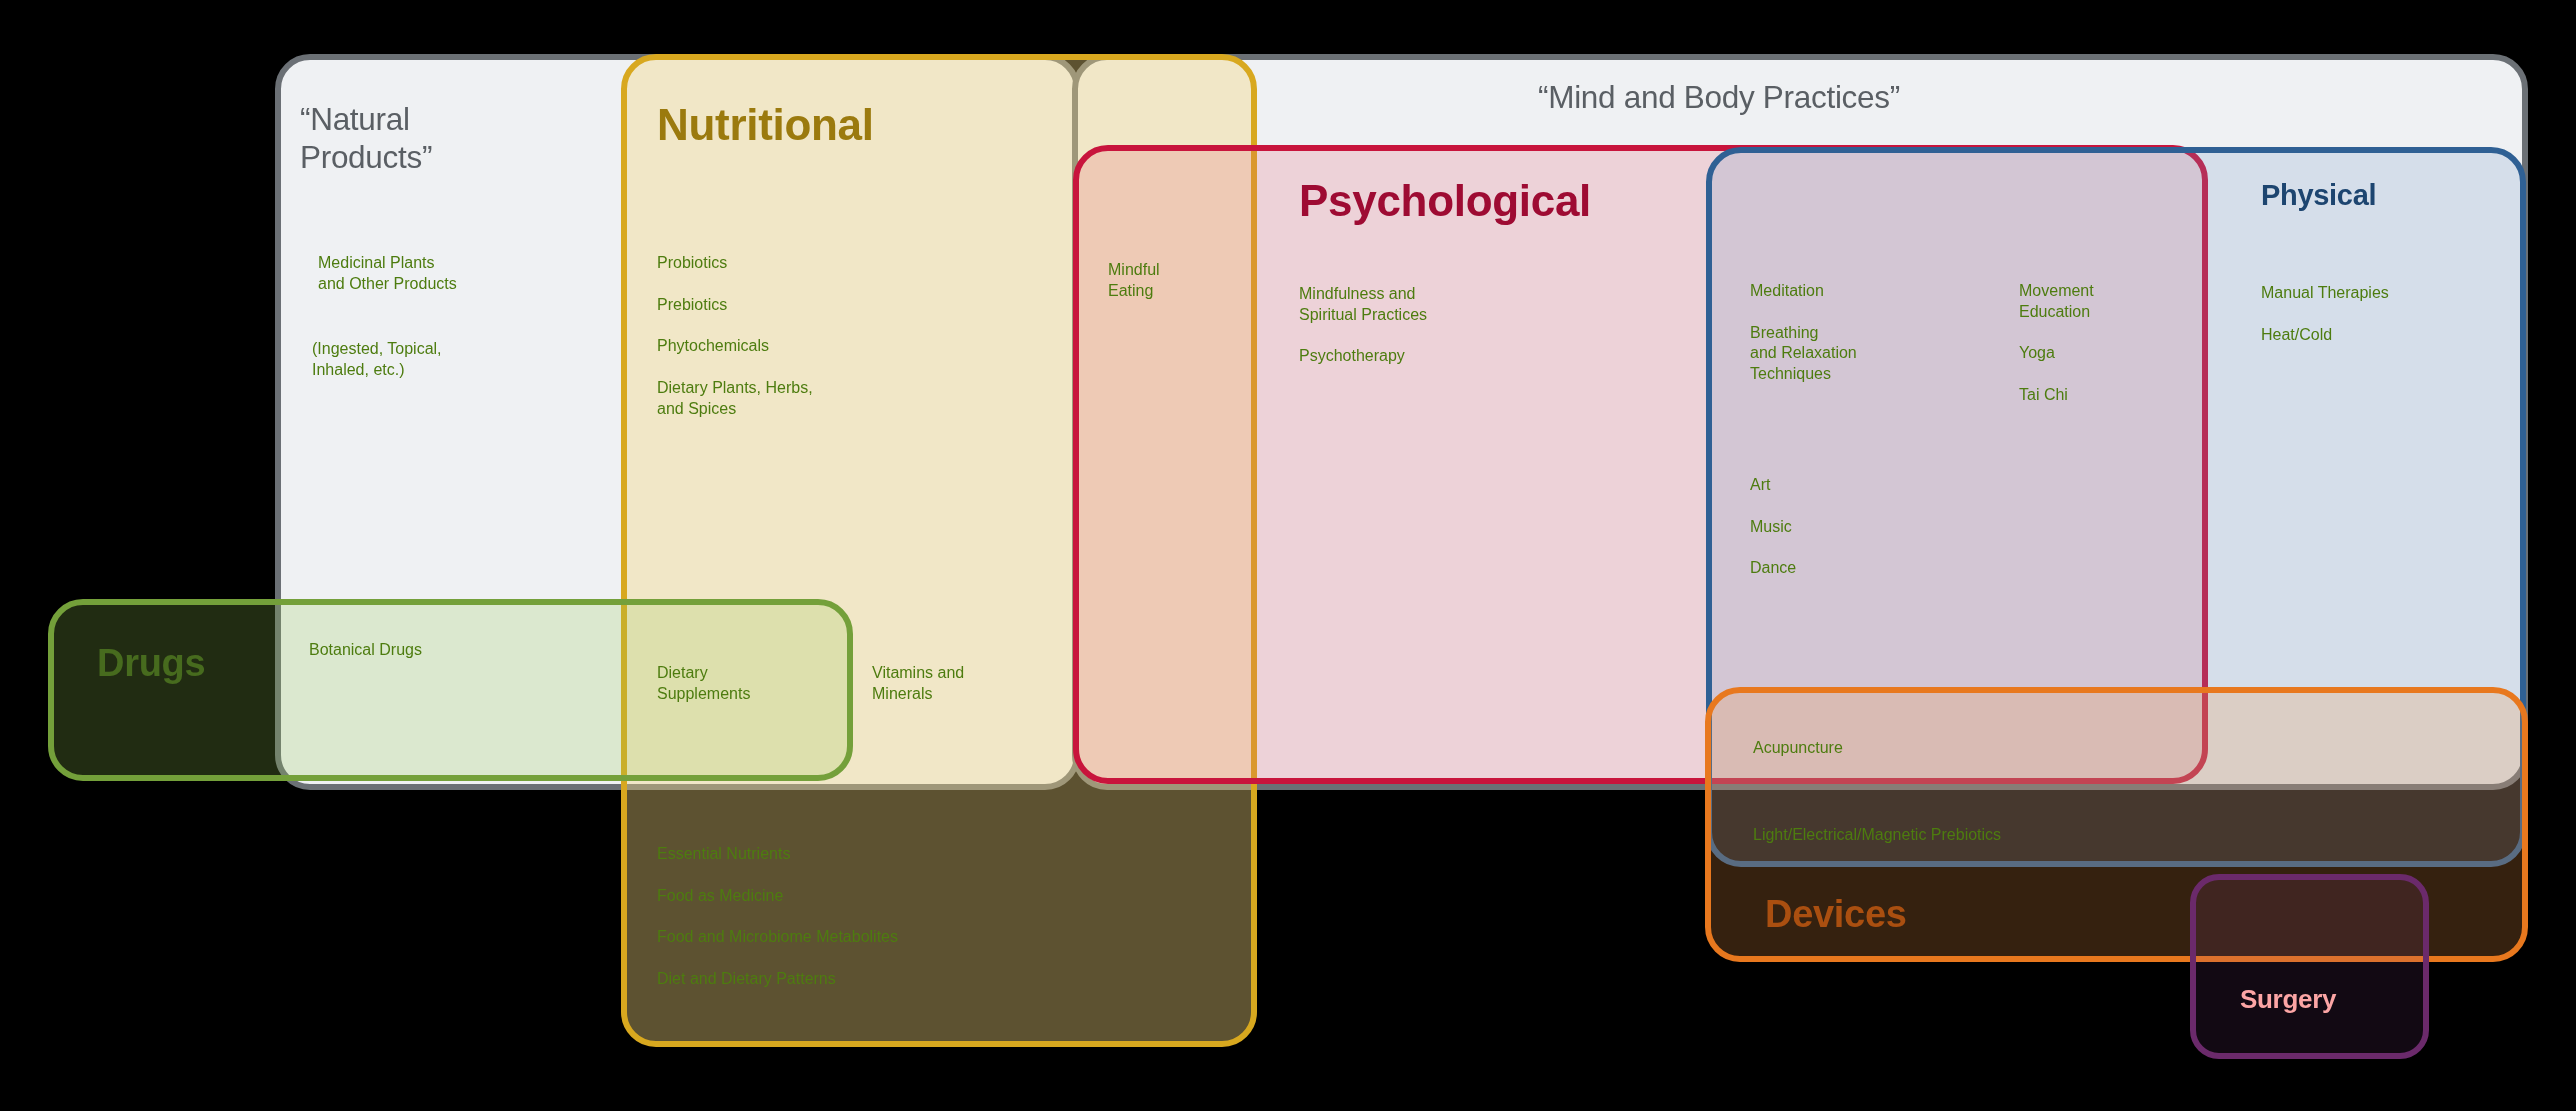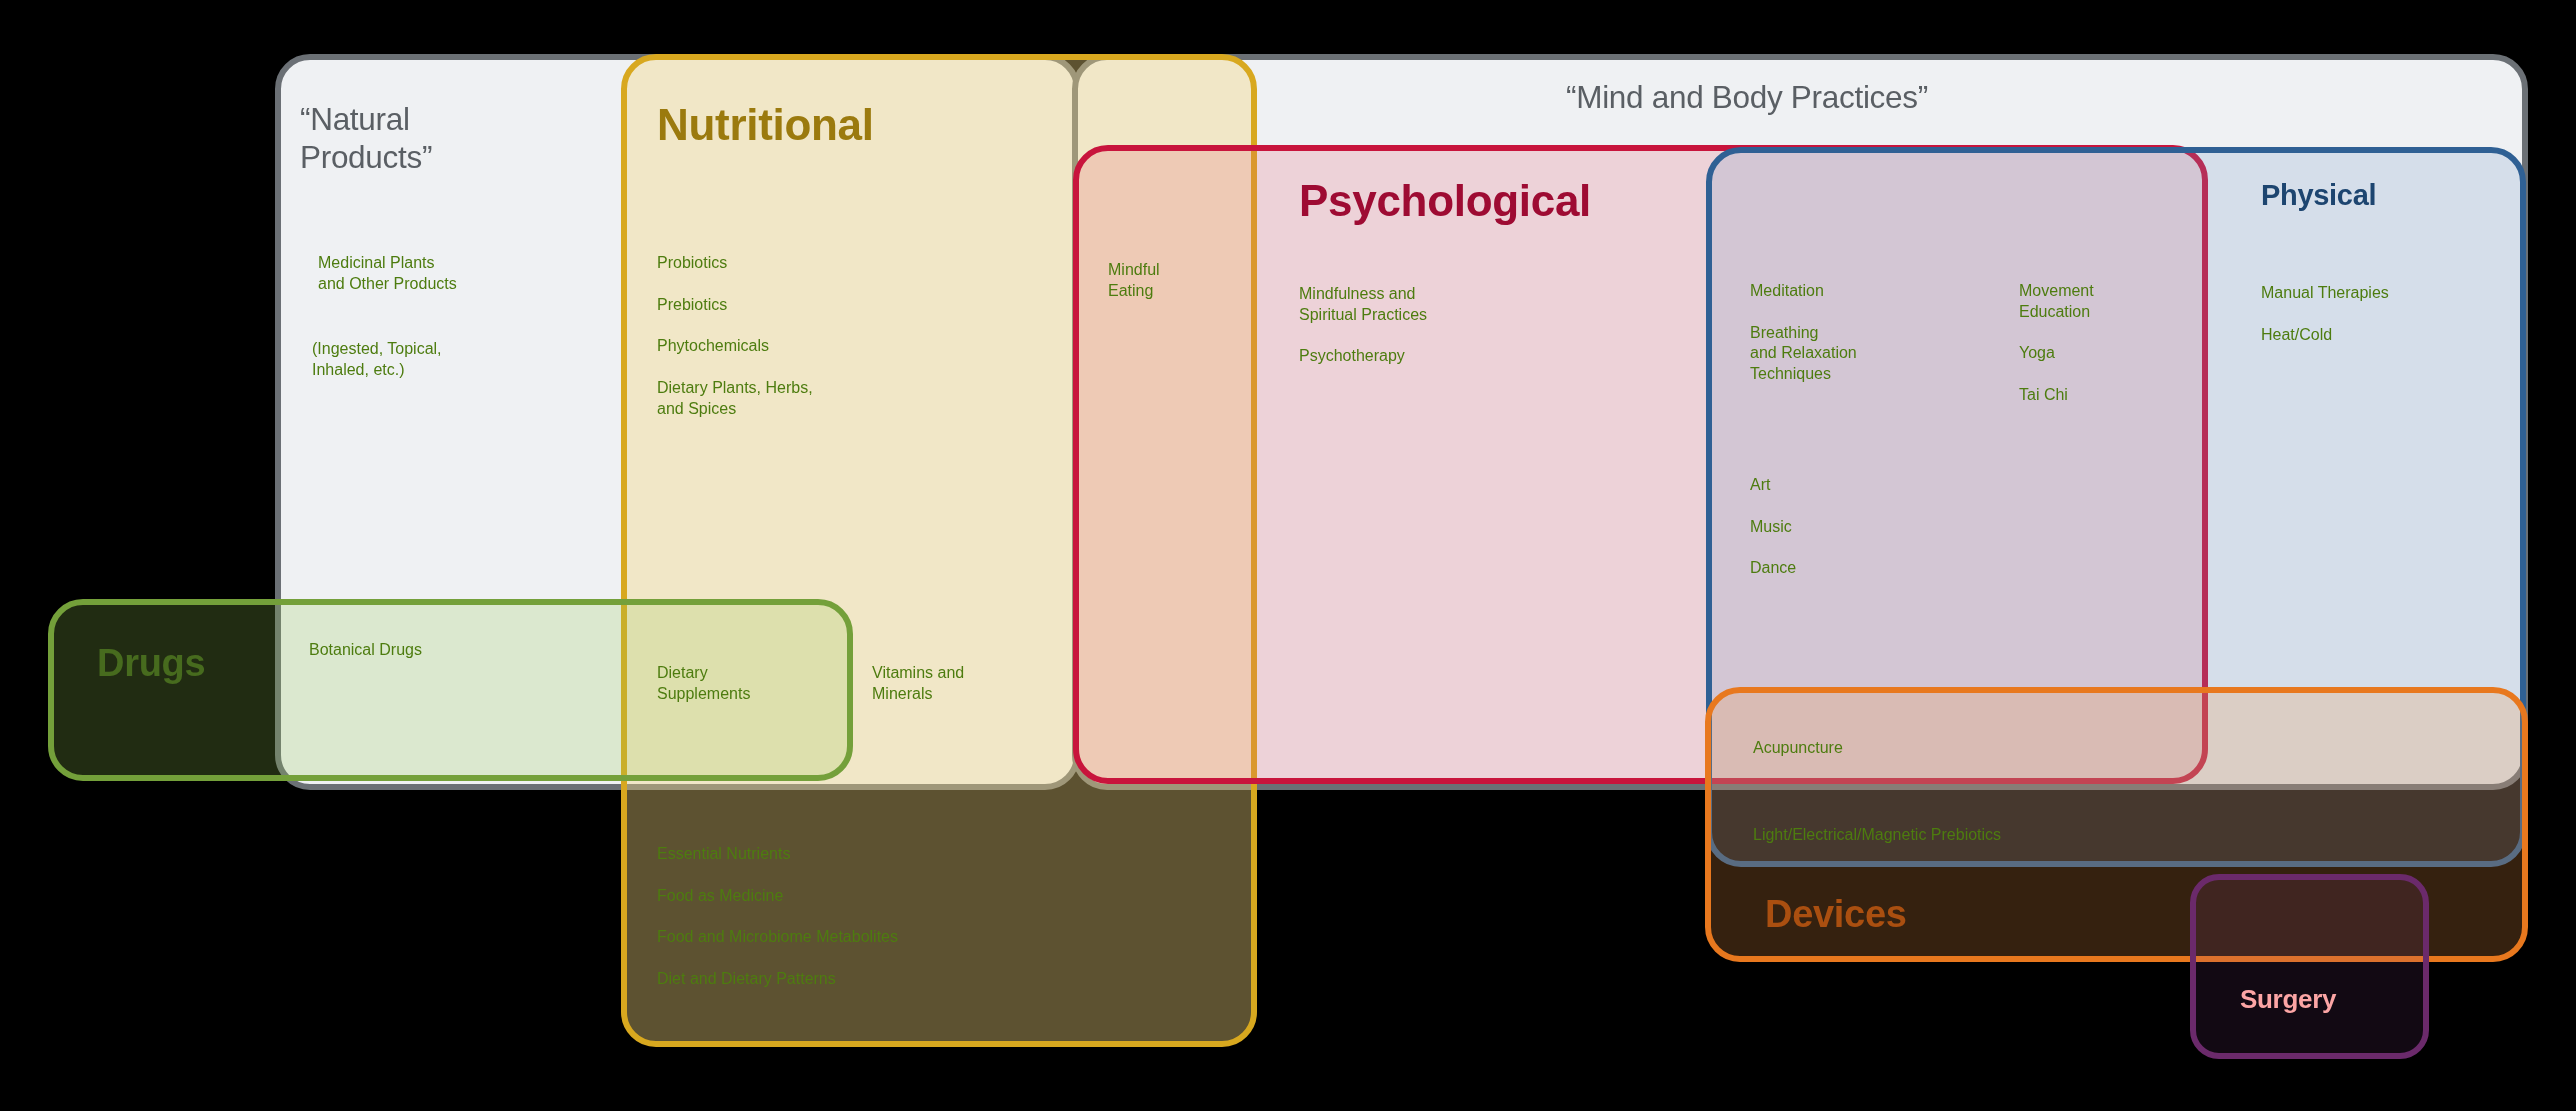--- a/index.html
+++ b/index.html
@@ -35,21 +35,21 @@
                 border-width:6.7px; border-color:#6b2a6b; border-radius:29px;
                 background:rgba(140,70,150,0.13);}
 
   
   .hdr{position:absolute;font-weight:bold;letter-spacing:-0.3px;white-space:nowrap;}
   .hdr.grey {color:#5a5f64;font-weight:normal;}
   .lbl{position:absolute;color:#4d7c0f;font-size:16px;line-height:1.30;
        white-space:pre-line;margin-top:12px;}
 
   .t-natural  {left:300px;  top:100px;  font-size:31.5px;line-height:1.22;}
-  .t-mindbody {left:1538px; top:79px;  font-size:31.5px;margin-left:28px;}
+  .t-mindbody {left:1538px; top:79px;  font-size:31.5px;}
   .t-nutrition{left:657px; top:100px;  font-size:44px;color:#9b7a0e;}
   .t-psych    {left:1299px; top:176px;  font-size:44px;color:#9e0b33;}
   .t-physical {left:2261px; top:179px;  font-size:29px;color:#1d4570;}
   .t-devices  {left:1765px; top:893px; font-size:38px;color:#aa4f10;}
   .t-drugs    {left:97px;  top:642px; font-size:38px;color:#476b1e;}
   .t-surgery  {left:2240px; top:984px; font-size:26px;color:#fca5a5;}
 
   .l-natural-1{left:318px;  top:241px;}
   .l-natural-2{left:312px;  top:327px;}
   .l-nutrition{left:657px; top:241px;}

